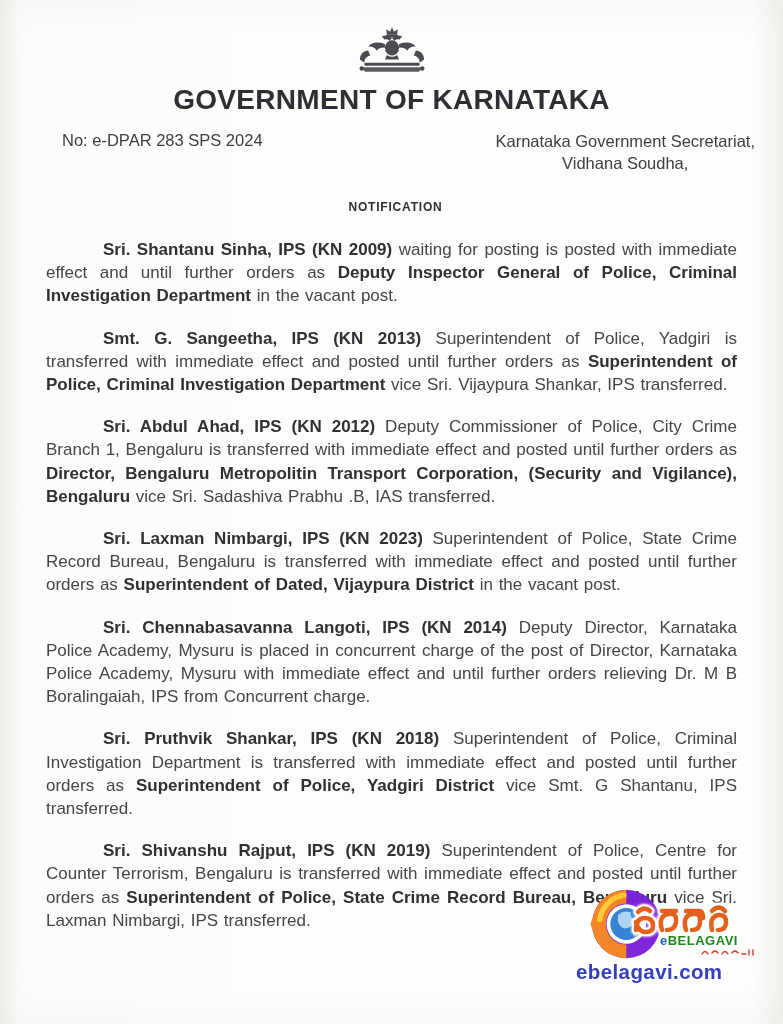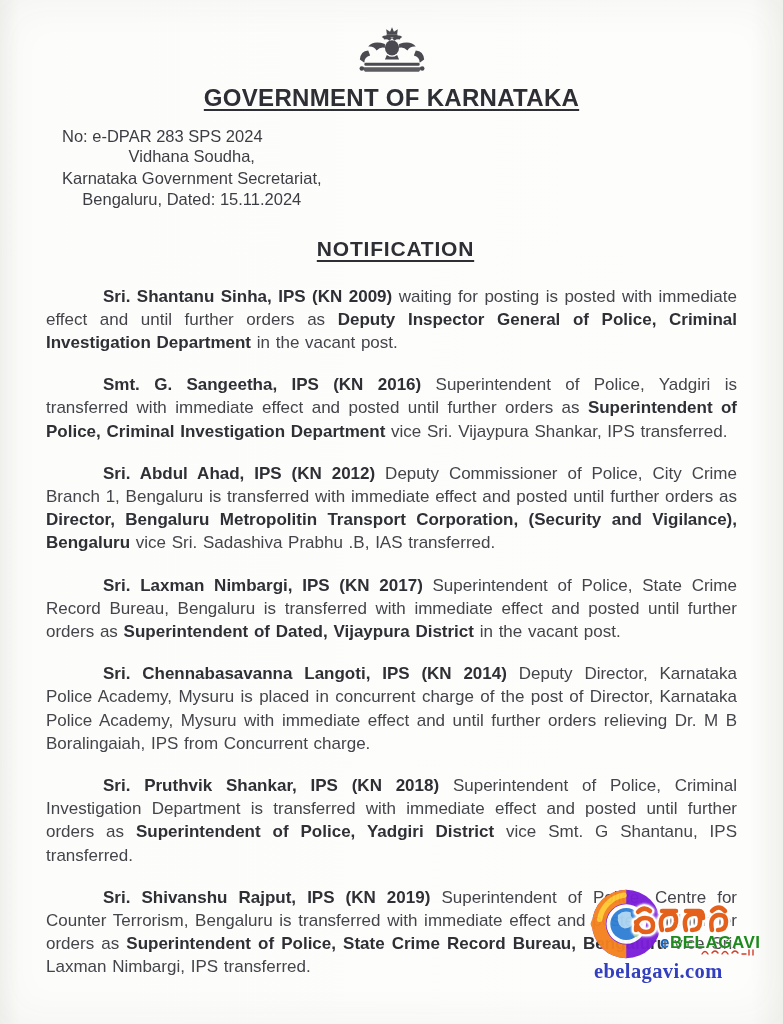--- a/index.html
+++ b/index.html
@@ -22,54 +22,54 @@
     background:linear-gradient(90deg,#f4f4f1 0,#fcfcfa 2.5%,#fdfdfb 96%,#f5f5f2 100%);
     box-shadow:inset 0 0 46px rgba(60,60,60,.05);
     overflow:hidden;
     font-family:"Liberation Sans", sans-serif;
     color:#44454b;
   }
   header{text-align:center;}
   .emblem{margin-top:26px;line-height:0;}
   .doc-title{
     margin:4px 0 0;
-    font-size:24px;font-weight:bold;letter-spacing:.3px;color:#2e2f34;
-    text-decoration:underline;text-decoration-thickness:2px;text-underline-offset:3px;
+    font-size:28px;font-weight:bold;letter-spacing:.3px;color:#2e2f34;
+    text-decoration-thickness:2px;text-underline-offset:3px;
   }
   .ref-row{
     display:flex;justify-content:space-between;align-items:flex-start;
-    padding:0 28px 0 62px;margin-top:15px;text-align:left;flex-direction:column;
+    padding:0 28px 0 62px;margin-top:15px;text-align:left;
   }
   .ref-no{font-size:16.5px;color:#3d3e44;}
   .office-address{font-size:16.5px;line-height:21.5px;text-align:center;color:#3d3e44;}
   .notif-heading{
     margin:26px 0 0;
-    font-size:21px;font-weight:bold;letter-spacing:.8px;color:#2e2f34;
-    text-decoration:underline;text-decoration-thickness:2px;text-underline-offset:4px;padding-left:8px;
+    font-size:12px;font-weight:bold;letter-spacing:.8px;color:#2e2f34;
+    text-decoration-thickness:2px;text-underline-offset:4px;padding-left:8px;
   }
   main{
     margin:24px 38px 0 38px;
     font-size:17px;line-height:23.2px;word-spacing:1px;
     text-align:justify;
   }
   main p{margin:0 8px 19px;text-indent:57px;}
   main b{color:#2f3036;}
 
   
   .watermark{position:absolute;left:570px;top:878px;width:215px;height:146px;pointer-events:none;}
   .wm-logo{position:absolute;left:16px;top:8px;opacity:.96;line-height:0;}
   .wm-title{position:absolute;left:60px;top:24px;line-height:0;
     filter:drop-shadow(0 0 1px #fff) drop-shadow(0 0 1px #fff);}
-  .wm-name{position:absolute;left:90px;top:55px;font-size:17px;font-weight:bold;letter-spacing:.5px;
+  .wm-name{position:absolute;left:90px;top:55px;font-size:13px;font-weight:bold;letter-spacing:.5px;
     text-shadow:0 0 2px #fff;}
   .wm-name .n-e{color:var(--name-blue);}
   .wm-name .n-rest{color:var(--name-green);}
   .wm-tagline{position:absolute;left:130px;top:70px;line-height:0;}
-  .wm-url{position:absolute;left:24px;top:82px;
-    font-family:Liberation Serif, serif;font-weight:bold;font-size:20.5px;
+  .wm-url{position:absolute;left:6px;top:82px;
+    font-family:Liberation Sans, sans-serif;font-weight:bold;font-size:20.5px;
     color:var(--url-blue);letter-spacing:.4px;opacity:.94;text-shadow:0 0 2px #fff;}
   .sr-only{position:absolute;width:1px;height:1px;overflow:hidden;clip:rect(0 0 0 0);white-space:nowrap;}
 </style>
 </head>
 <body>
 
 <div class="page">
 
   <header>
     <div class="emblem">
@@ -91,34 +91,33 @@
           <circle cx="112" cy="66" r="3.5"></circle>
         </g>
       </svg>
     </div>
 
     <h1 class="doc-title">GOVERNMENT OF KARNATAKA</h1>
 
     <div class="ref-row">
       <div class="ref-no">No: e-DPAR 283 SPS 2024</div>
       <div class="office-address">
+        <div>Karnataka Government Secretariat,</div>
         <div>Vidhana Soudha,</div>
-        <div>Karnataka Government Secretariat,</div>
-        <div>Bengaluru, Dated: 15.11.2024</div>
       </div>
     </div>
 
     <h2 class="notif-heading">NOTIFICATION</h2>
   </header>
 
   <main id="paragraphs">
       <p><b>Sri. Shantanu Sinha, IPS (KN 2009)</b><span> waiting for posting is posted with immediate effect and until further orders as </span><b>Deputy Inspector General of Police, Criminal Investigation Department</b><span> in the vacant post.</span></p>
-      <p><b>Smt. G. Sangeetha, IPS (KN 2016)</b><span> Superintendent of Police, Yadgiri is transferred with immediate effect and posted until further orders as </span><b>Superintendent of Police, Criminal Investigation Department</b><span> vice Sri. Vijaypura Shankar, IPS transferred.</span></p>
+      <p><b>Smt. G. Sangeetha, IPS (KN 2013)</b><span> Superintendent of Police, Yadgiri is transferred with immediate effect and posted until further orders as </span><b>Superintendent of Police, Criminal Investigation Department</b><span> vice Sri. Vijaypura Shankar, IPS transferred.</span></p>
       <p><b>Sri. Abdul Ahad, IPS (KN 2012)</b><span> Deputy Commissioner of Police, City Crime Branch 1, Bengaluru is transferred with immediate effect and posted until further orders as </span><b>Director, Bengaluru Metropolitin Transport Corporation, (Security and Vigilance), Bengaluru</b><span> vice Sri. Sadashiva Prabhu .B, IAS transferred.</span></p>
-      <p><b>Sri. Laxman Nimbargi, IPS (KN 2017)</b><span> Superintendent of Police, State Crime Record Bureau, Bengaluru is transferred with immediate effect and posted until further orders as </span><b>Superintendent of Dated, Vijaypura District</b><span> in the vacant post.</span></p>
+      <p><b>Sri. Laxman Nimbargi, IPS (KN 2023)</b><span> Superintendent of Police, State Crime Record Bureau, Bengaluru is transferred with immediate effect and posted until further orders as </span><b>Superintendent of Dated, Vijaypura District</b><span> in the vacant post.</span></p>
       <p><b>Sri. Chennabasavanna Langoti, IPS (KN 2014)</b><span> Deputy Director, Karnataka Police Academy, Mysuru is placed in concurrent charge of the post of Director, Karnataka Police Academy, Mysuru with immediate effect and until further orders relieving Dr. M B Boralingaiah, IPS from Concurrent charge.</span></p>
       <p><b>Sri. Pruthvik Shankar, IPS (KN 2018)</b><span> Superintendent of Police, Criminal Investigation Department is transferred with immediate effect and posted until further orders as </span><b>Superintendent of Police, Yadgiri District</b><span> vice Smt. G Shantanu, IPS transferred.</span></p>
       <p><b>Sri. Shivanshu Rajput, IPS (KN 2019)</b><span> Superintendent of Police, Centre for Counter Terrorism, Bengaluru is transferred with immediate effect and posted until further orders as </span><b>Superintendent of Police, State Crime Record Bureau, Bengaluru</b><span> vice Sri. Laxman Nimbargi, IPS transferred.</span></p>
     </main>
 
   <div class="watermark">
     <div class="wm-logo">
       <svg viewBox="0 0 100 100" width="76" height="76" aria-hidden="true">
         <circle cx="53" cy="50" r="45" style="fill:var(--logo-purple)"></circle>
         <path d="M53 5 A45 45 0 0 0 53 95 L53 77 A27 27 0 0 1 53 23 Z" style="fill:var(--logo-orange)"></path>

